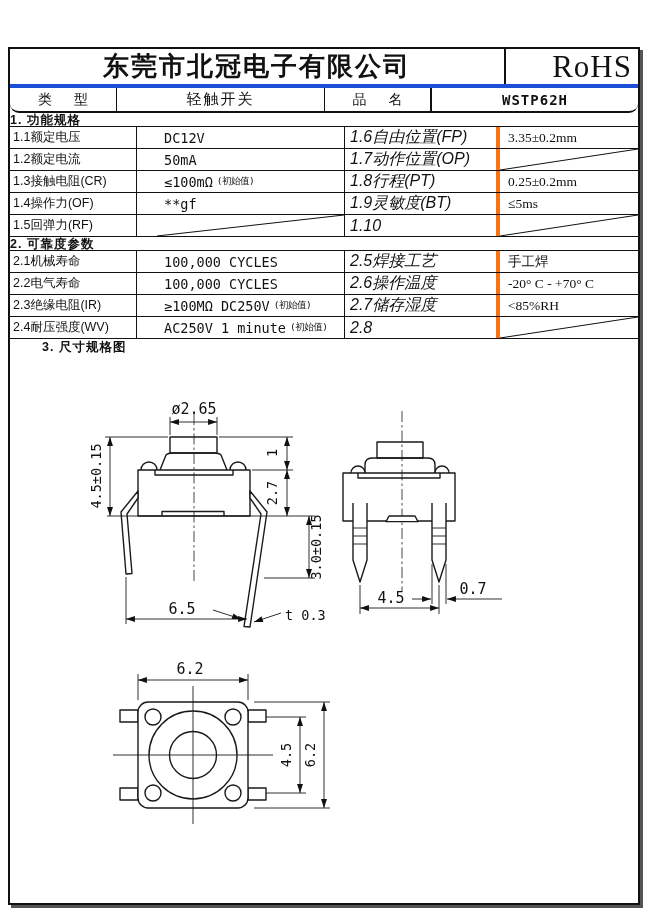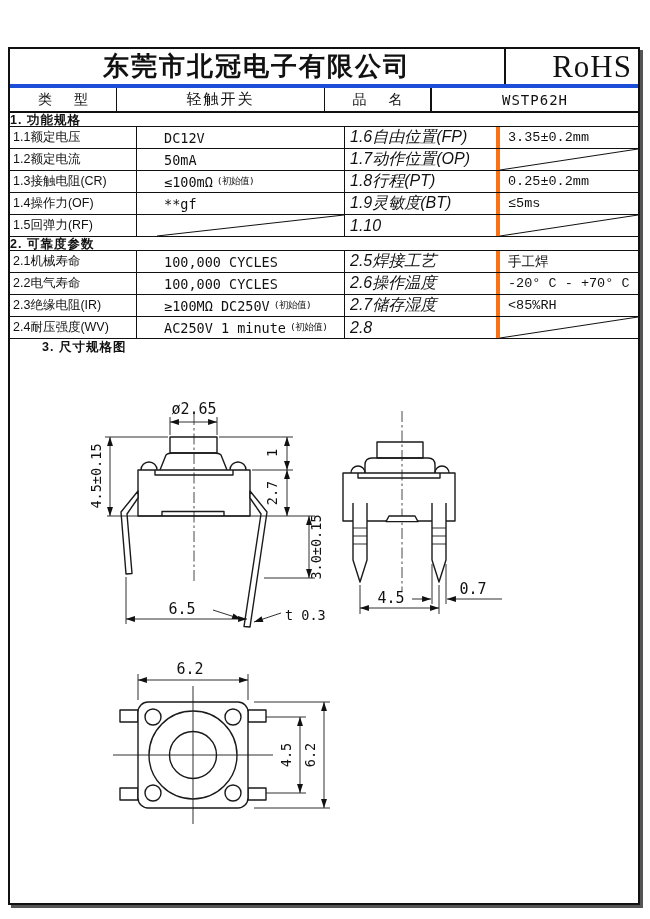--- a/index.html
+++ b/index.html
@@ -7,37 +7,37 @@
        -webkit-font-smoothing:antialiased;}
   .sheet{position:absolute;left:8px;top:47px;width:632px;height:858px;box-sizing:border-box;
          border:2px solid #111;background:#fff;box-shadow:3px 3px 0 #555;}
   
   .hdr{display:flex;height:39px;box-sizing:border-box;border-bottom:4px solid #1d4ed8;}
   .company{flex:1;display:flex;align-items:center;justify-content:center;
            font-size:26px;font-weight:600;letter-spacing:2px;border-right:2px solid #111;}
   .rohs{width:132px;display:flex;align-items:center;justify-content:flex-end;padding-right:6px;
         font-family:"Liberation Serif",serif;font-size:31px;letter-spacing:1px;box-sizing:border-box;}
   
-  .trow{display:flex;height:25px;box-sizing:border-box;border-bottom:2px solid #111;}
+  .trow{display:flex;height:25px;box-sizing:border-box;border-bottom:2px solid #111;border-radius:9px;}
   .trow>div{display:flex;align-items:center;justify-content:center;box-sizing:border-box;}
   .t-label{width:107px;border-right:1px solid #111;font-size:14px;letter-spacing:9px;padding-left:9px;}
   .t-type{width:208px;border-right:1px solid #111;font-size:15px;letter-spacing:2px;}
   .t-nlabel{width:107px;border-right:2px solid #111;font-size:14px;letter-spacing:9px;padding-left:9px;}
-  .t-name{flex:1;font-family:"DejaVu Sans Mono",monospace;font-weight:normal;font-size:14px;letter-spacing:1px;}
+  .t-name{flex:1;font-family:"DejaVu Sans Mono",monospace;font-weight:bold;font-size:14px;letter-spacing:1px;}
   
   .sec{height:14px;line-height:14px;box-sizing:border-box;border-bottom:1px solid #111;
        font-size:12.5px;font-weight:600;letter-spacing:1px;}
   .sec.last{height:17px;line-height:16px;border-bottom:none;margin-left:32px;}
   
   .srow{display:flex;height:22px;box-sizing:border-box;border-bottom:1px solid #111;text-align:right;}
   .cell{box-sizing:border-box;display:flex;align-items:center;overflow:hidden;white-space:nowrap;}
   .c1{width:127px;border-right:1px solid #111;font-size:12.5px;padding-left:3px;}
   .c2{width:188px;border-right:1px solid #111;font-family:"DejaVu Sans Mono",monospace;font-size:13.5px;padding-left:7px;margin-left:20px;}
   .c3{width:155px;border-right:4px solid #f97316;font-size:16px;padding-left:5px;font-style:italic;}
-  .c4{flex:1;font-family:Liberation Mono, monospace;font-size:13.5px;padding-left:8px;}
+  .c4{flex:1;font-family:Liberation Serif, serif;font-size:13.5px;padding-left:8px;}
   .note{font-size:9.5px;margin-left:4px;letter-spacing:-0.5px;}
   .diag{position:relative;padding:0;}
   .diag svg{position:absolute;inset:0;width:100%;height:100%;}
   .diag line{stroke:#111;stroke-width:1;vector-effect:non-scaling-stroke;}
   
   .draw{position:relative;height:547px;}
   
   .ol{fill:none;stroke:#1a1a1a;stroke-width:1.4;stroke-linejoin:round;}
   .olf{fill:#fff;stroke:#1a1a1a;stroke-width:1.4;stroke-linejoin:round;}
   .dl{fill:none;stroke:#1a1a1a;stroke-width:0.9;}

